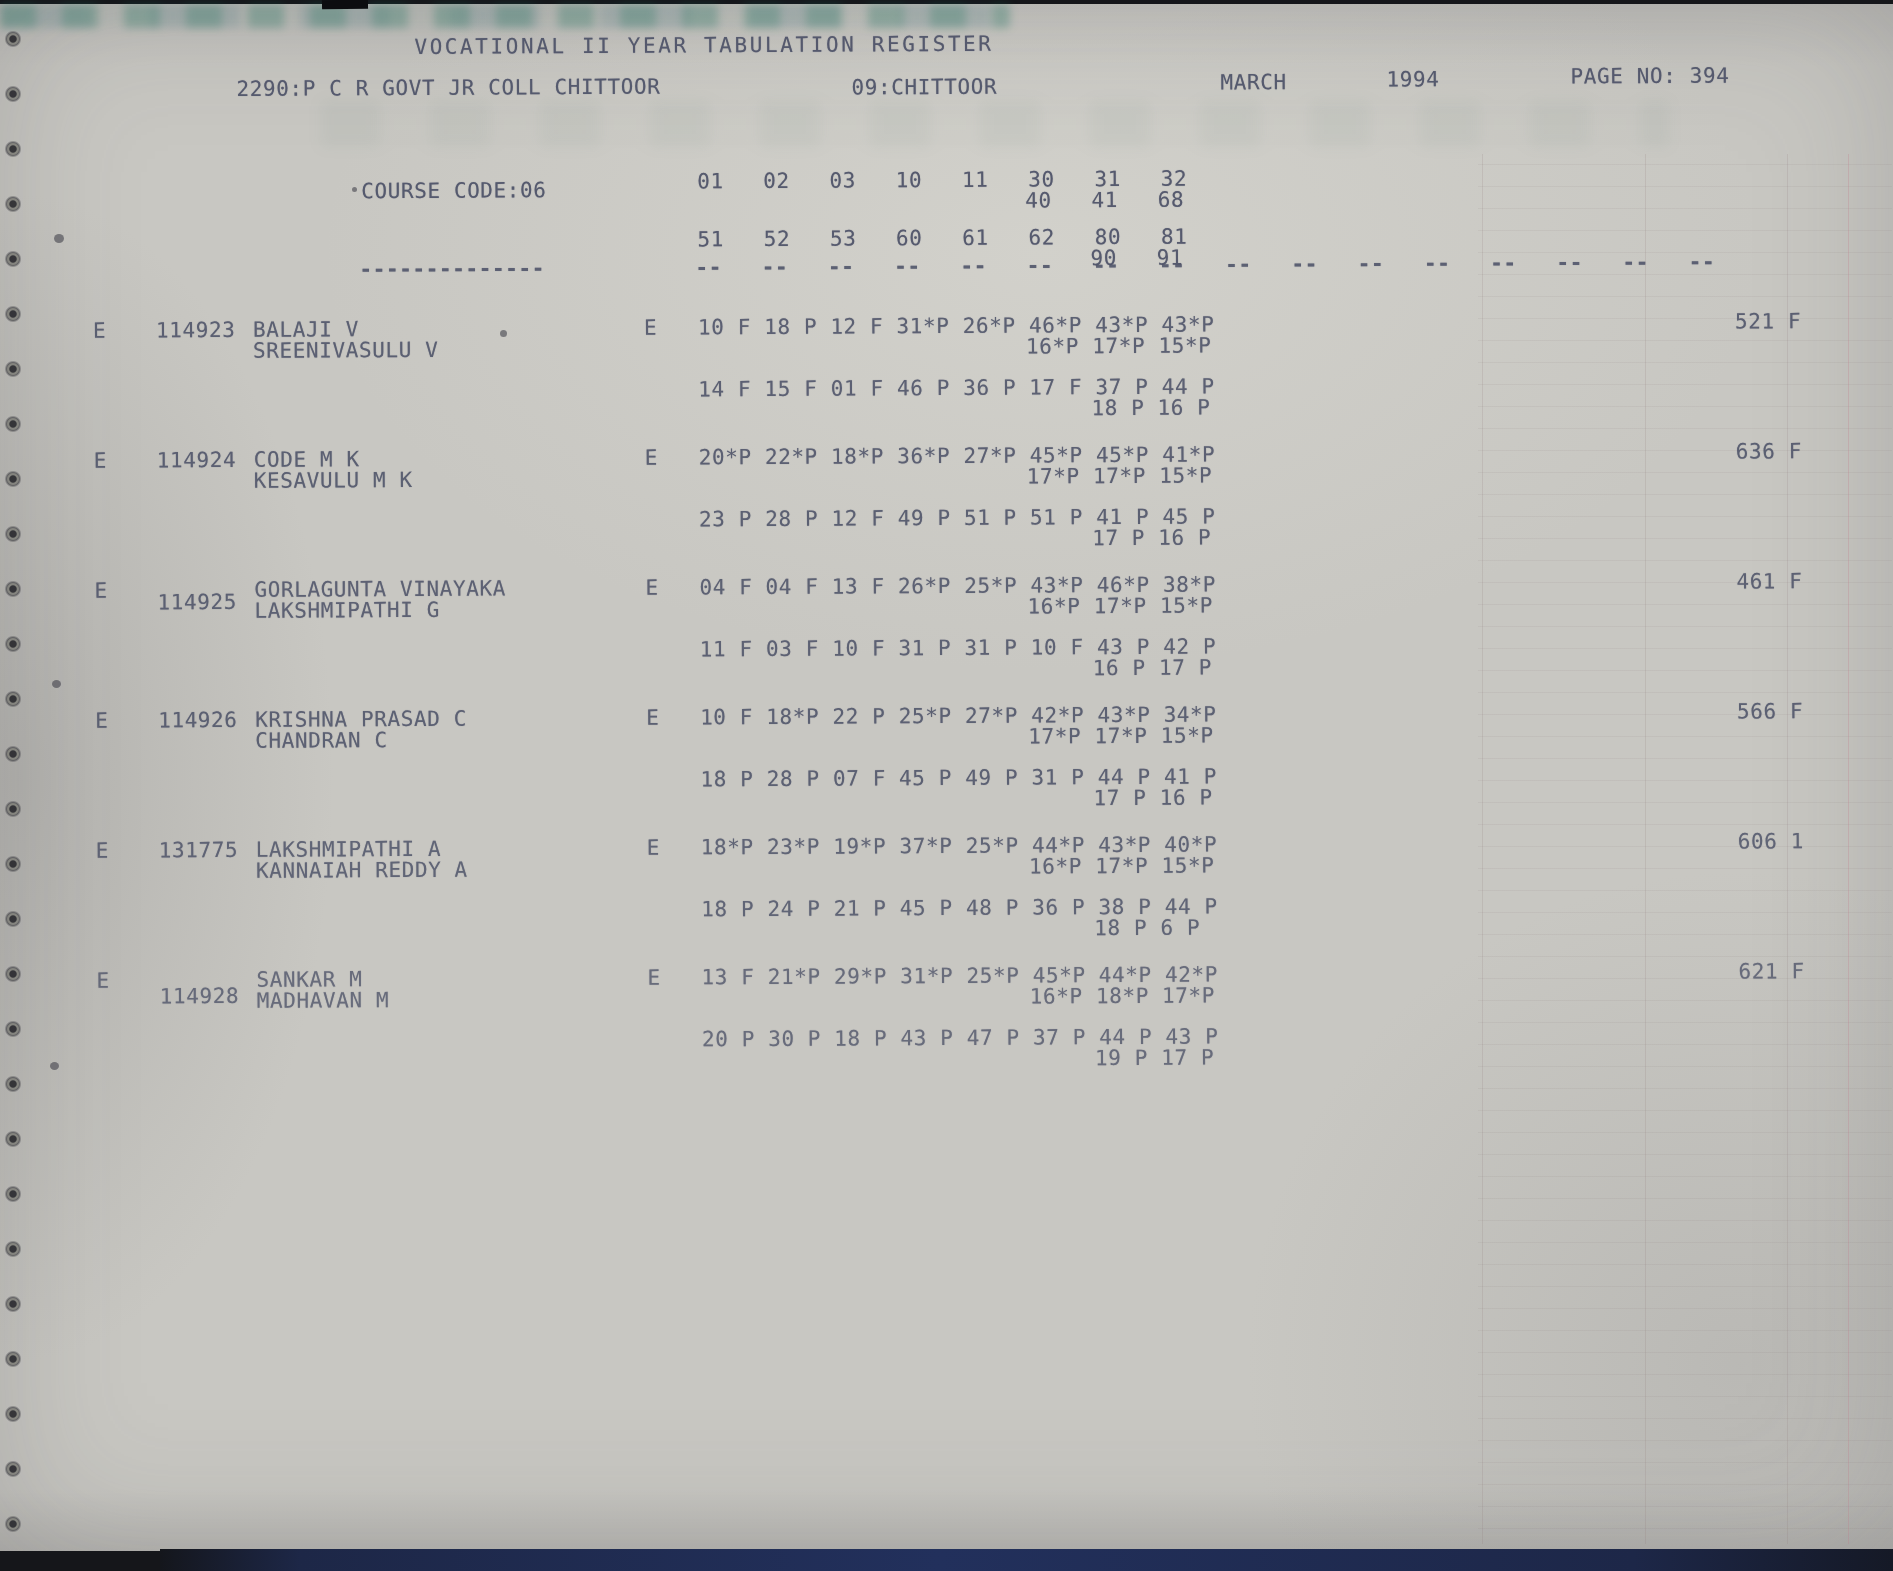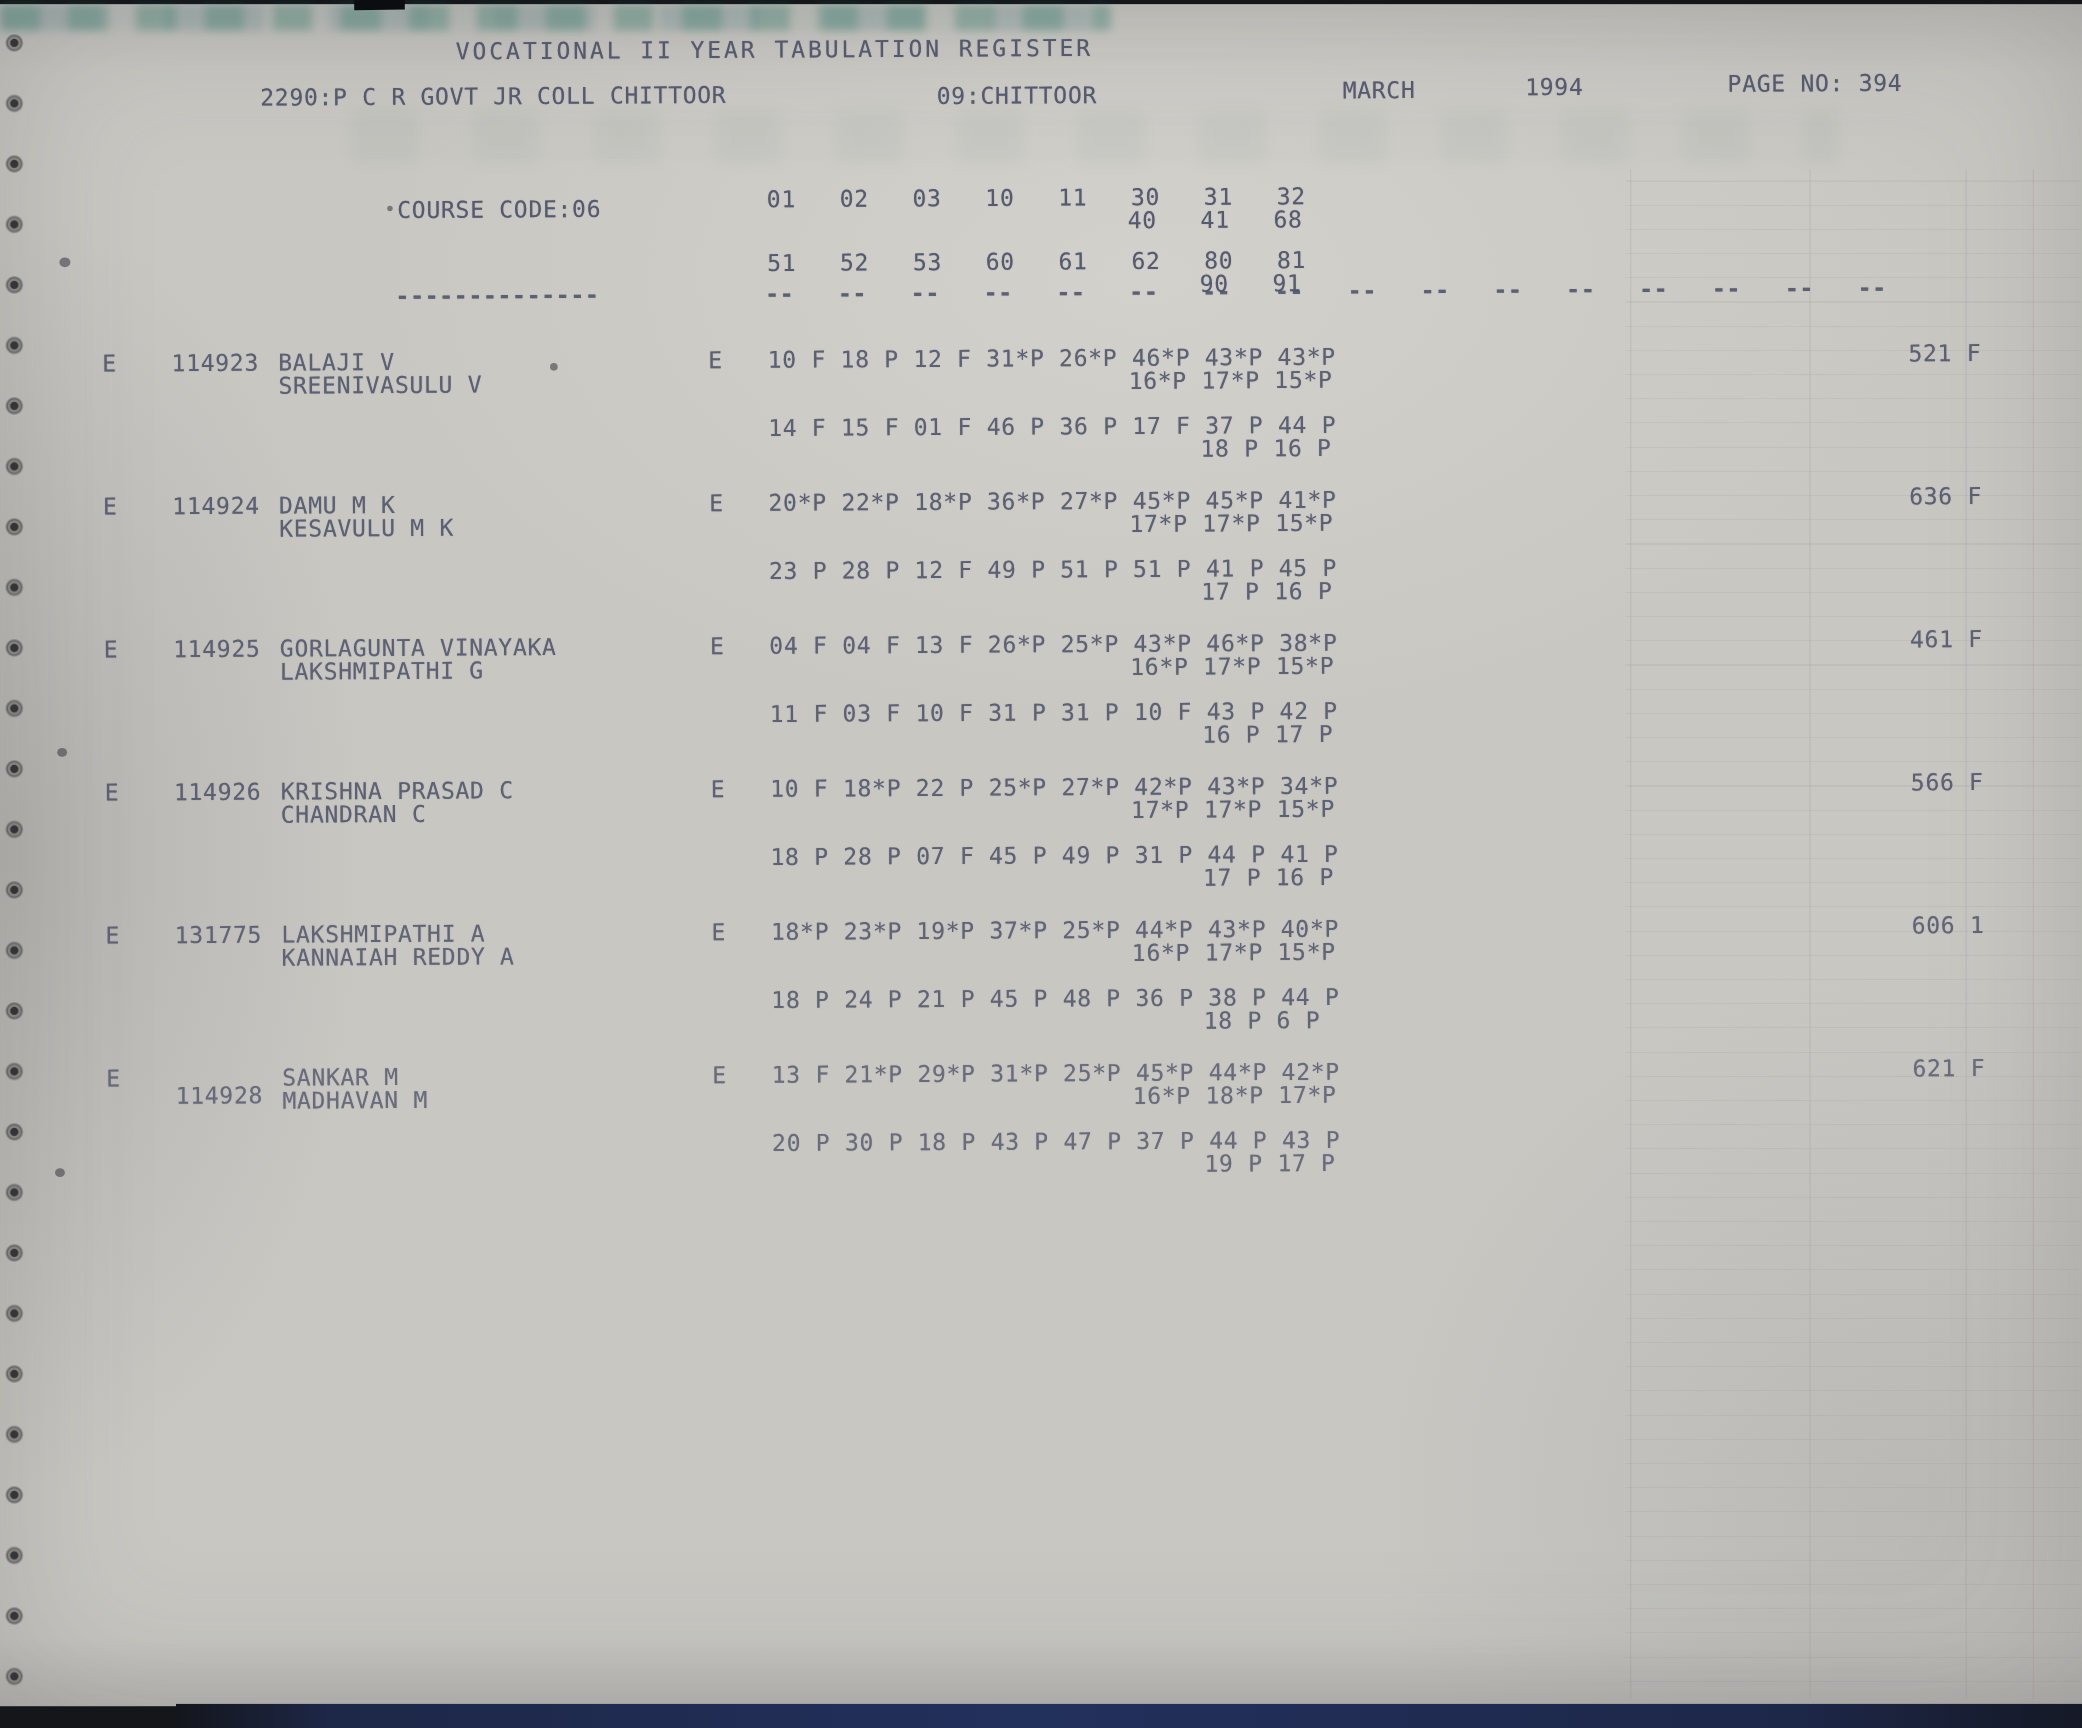--- a/index.html
+++ b/index.html
@@ -82,33 +82,33 @@
     <div class="mono" style="left:700px;top:0">10 F 18 P 12 F 31*P 26*P 46*P 43*P 43*P</div>
     <div class="mono" style="left:1028px;top:21px">16*P 17*P 15*P</div>
     <div class="mono" style="left:700px;top:62px">14 F 15 F 01 F 46 P 36 P 17 F 37 P 44 P</div>
     <div class="mono" style="left:1093px;top:83px">18 P 16 P</div>
     <div class="mono" style="left:1737px;top:0">521 F</div>
   </div>
 
   <div class="student-row" style="top: 442px; opacity: 0.95;">
     <div class="mono" style="left:95px;top:0">E</div>
     <div class="mono" style="left:158px;top:0">114924</div>
-    <div class="mono" style="left:255px;top:0">DAMU M K</div>
+    <div class="mono" style="left:255px;top:0">CODE M K</div>
     <div class="mono" style="left:255px;top:21px">KESAVULU M K</div>
     <div class="mono" style="left:646px;top:0">E</div>
     <div class="mono" style="left:700px;top:0">20*P 22*P 18*P 36*P 27*P 45*P 45*P 41*P</div>
     <div class="mono" style="left:1028px;top:21px">17*P 17*P 15*P</div>
     <div class="mono" style="left:700px;top:62px">23 P 28 P 12 F 49 P 51 P 51 P 41 P 45 P</div>
     <div class="mono" style="left:1093px;top:83px">17 P 16 P</div>
     <div class="mono" style="left:1737px;top:0">636 F</div>
   </div>
 
   <div class="student-row" style="top: 572px; opacity: 0.93;">
     <div class="mono" style="left:95px;top:0">E</div>
-    <div class="mono" style="left:158px;top:0">114925</div>
+    <div class="mono" style="left:158px;top:12px">114925</div>
     <div class="mono" style="left:255px;top:0">GORLAGUNTA VINAYAKA</div>
     <div class="mono" style="left:255px;top:21px">LAKSHMIPATHI G</div>
     <div class="mono" style="left:646px;top:0">E</div>
     <div class="mono" style="left:700px;top:0">04 F 04 F 13 F 26*P 25*P 43*P 46*P 38*P</div>
     <div class="mono" style="left:1028px;top:21px">16*P 17*P 15*P</div>
     <div class="mono" style="left:700px;top:62px">11 F 03 F 10 F 31 P 31 P 10 F 43 P 42 P</div>
     <div class="mono" style="left:1093px;top:83px">16 P 17 P</div>
     <div class="mono" style="left:1737px;top:0">461 F</div>
   </div>
 

